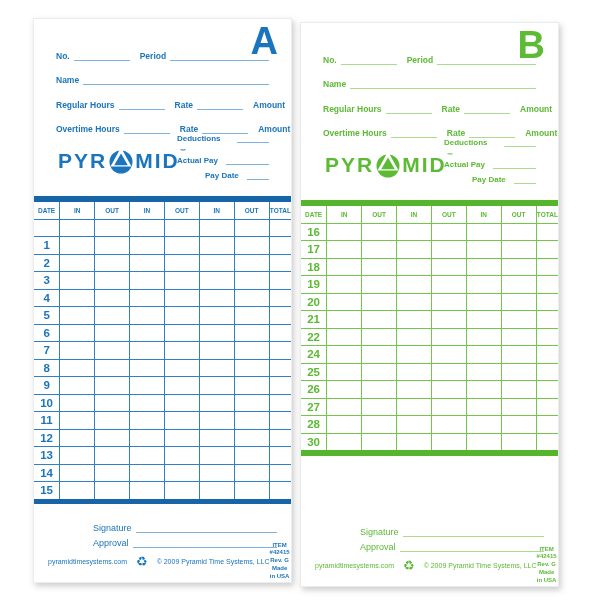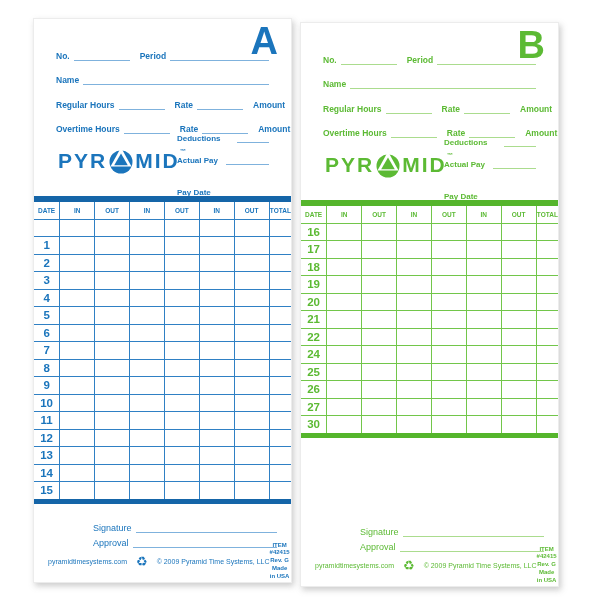--- a/index.html
+++ b/index.html
@@ -26,21 +26,21 @@
   .mid{position:absolute;top:112px;left:22px;right:22px;height:64px;}
   .logo{position:absolute;left:2px;top:16px;display:flex;align-items:center;color:var(--ink);}
   .logo .word{font-size:21px;font-weight:bold;letter-spacing:2px;line-height:1;}
   .logo .tm{font-size:6px;font-weight:bold;align-self:flex-start;margin-top:1px;}
   .logo-emblem{display:block;margin:0 1px;}
   .logo-emblem .c{fill:var(--ink);} .logo-emblem .t{fill:#ffffff;}
   .paystack{position:absolute;right:0;top:0;width:92px;}
   .prow{position:absolute;left:0;right:0;display:flex;align-items:flex-end;
     font-size:8px;font-weight:bold;color:var(--ink);height:12px;white-space:nowrap;}
   .prow .line{margin-left:8px;}
-  .p1{top:0;gap:8px;} .p2{top:22px;} .p3{top:54px;}
+  .p1{top:0;gap:8px;} .p2{top:22px;} .p3{top:37px;margin-left:28px;}
 
   .tableblock{position:absolute;top:177px;left:0;right:0;}
   .bar{height:5.5px;background:var(--bar);}
   table.tc{width:100%;border-collapse:collapse;table-layout:fixed;}
   table.tc th,table.tc td{border-right:1.5px solid var(--grid);padding:0;}
   table.tc th:last-child,table.tc td:last-child{border-right:none;}
   table.tc th{height:17px;font-size:6.5px;font-weight:bold;color:var(--ink);
     text-align:center;border-bottom:1.5px solid var(--grid);}
   table.tc td{height:16.5px;border-bottom:1.5px solid var(--grid);}
   table.tc tr:last-child td{border-bottom:none;margin-left:7px;}
@@ -534,20 +534,30 @@
               <td class="date-cell">27</td>
               <td></td>
               <td></td>
               <td></td>
               <td></td>
               <td></td>
               <td></td>
               <td></td>
             </tr>
             <tr>
+              <td class="date-cell">28</td>
+              <td></td>
+              <td></td>
+              <td></td>
+              <td></td>
+              <td></td>
+              <td></td>
+              <td></td>
+            </tr>
+            <tr>
               <td class="date-cell">30</td>
               <td></td>
               <td></td>
               <td></td>
               <td></td>
               <td></td>
               <td></td>
               <td></td>
             </tr>
           </tbody>

